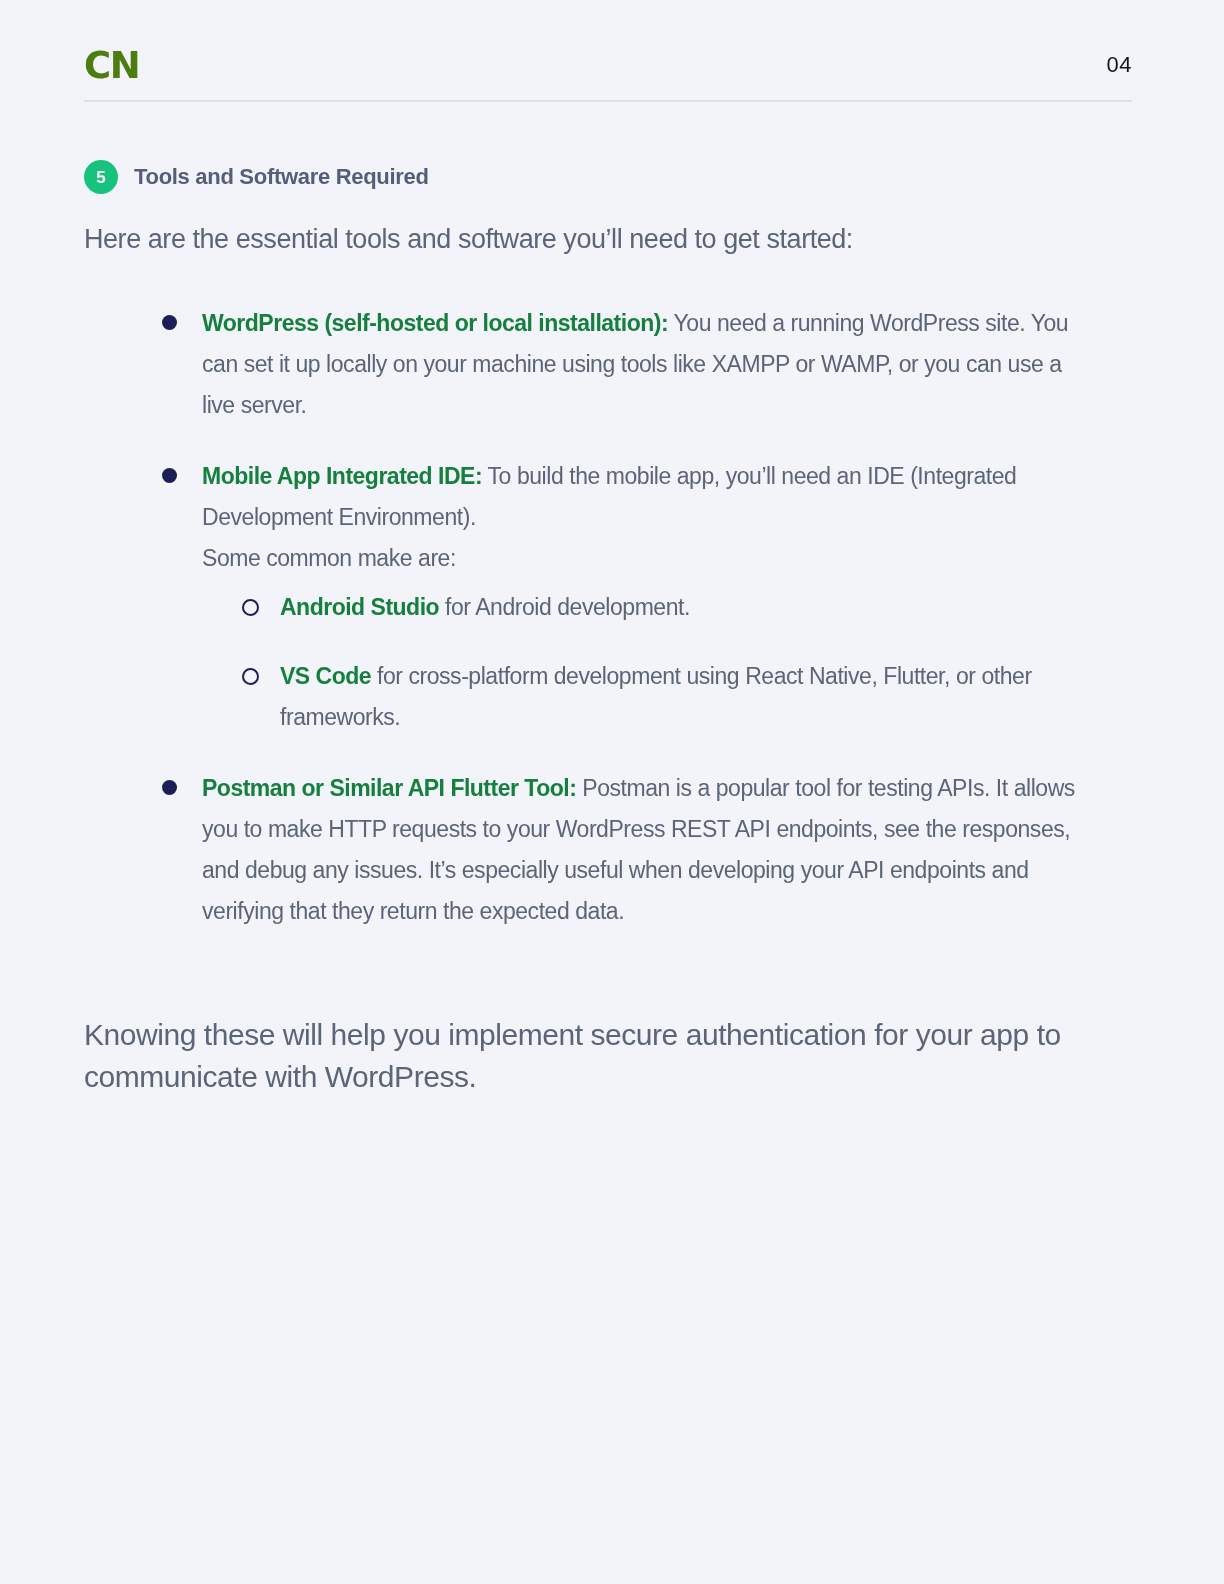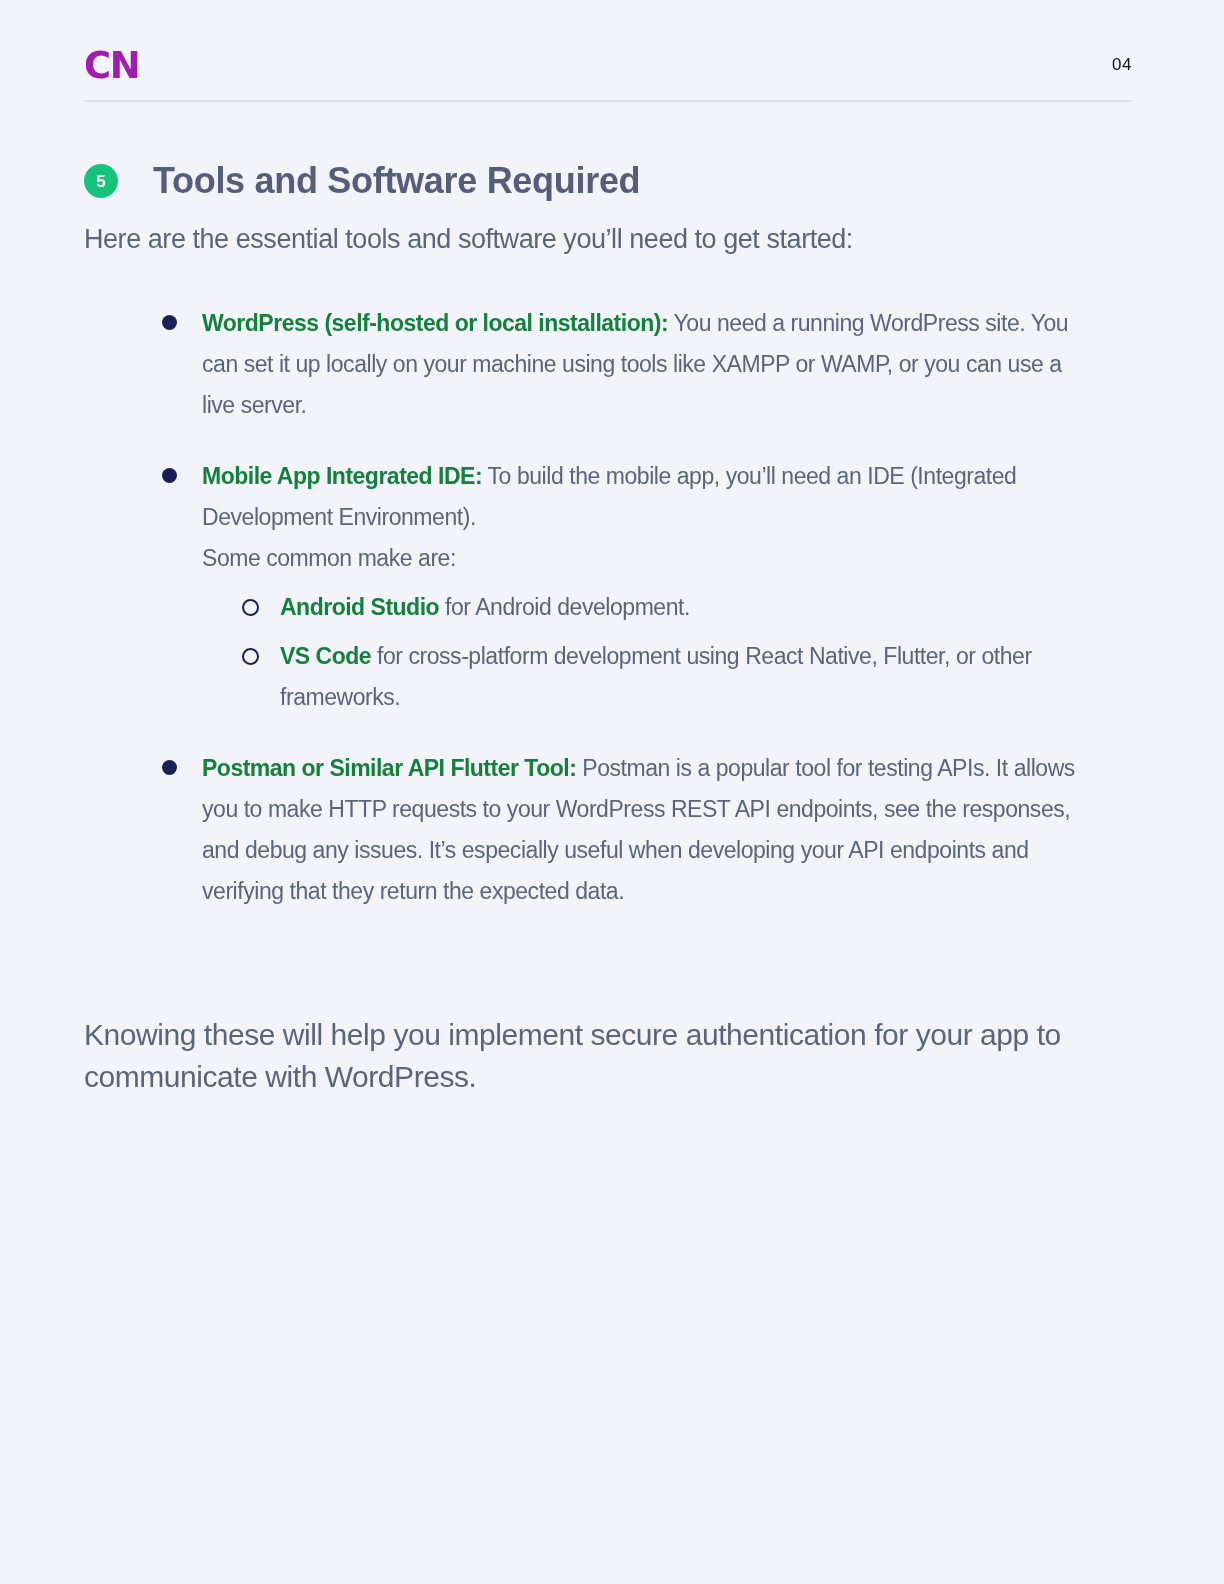--- a/index.html
+++ b/index.html
@@ -31,27 +31,27 @@
     height: 70px;
     display: flex;
     align-items: center;
     justify-content: space-between;
   }
   .logo {
     font-family: "DejaVu Sans", sans-serif;
     font-size: 37px;
     font-weight: bold;
     letter-spacing: -1.5px;
-    color: #a21caf;
+    color: #4d7c0f;
     line-height: 1;
     user-select: none;
   }
   .page-number {
     font-family: "Liberation Sans", sans-serif;
-    font-size: 17px;
+    font-size: 22px;
     font-weight: 400;
     color: #14161c;
     letter-spacing: 0.5px;
   }
   .header-rule {
     position: absolute;
     left: 84px;
     top: 100px;
     width: 1048px;
     height: 2px;
@@ -74,22 +74,22 @@
     color: #ffffff;
     font-size: 17px;
     font-weight: bold;
     display: flex;
     align-items: center;
     justify-content: center;
     flex: 0 0 auto;
     line-height: 1;
   }
   .section-title {
-    margin-left: 35px;
-    font-size: 36px;
+    margin-left: 16px;
+    font-size: 22px;
     font-weight: bold;
     color: #555d79;
     letter-spacing: -0.3px;
     white-space: nowrap;
     text-align: center;
   }
 
   
   .intro {
     position: absolute;
@@ -149,21 +149,21 @@
     letter-spacing: -0.5px;
   }
 
   .subbullets {
     margin-top: 8px;
     margin-left: 36px;
   }
   .subbullet-item {
     position: relative;
     padding-left: 42px;
-    margin-bottom: 8px;
+    margin-bottom: 28px;
   }
   .subbullet-item:last-child { margin-bottom: 12px; }
 
   .outro {
     position: absolute;
     left: 84px;
     top: 1014px;
     width: 990px;
     font-size: 30px;
     line-height: 42px;

